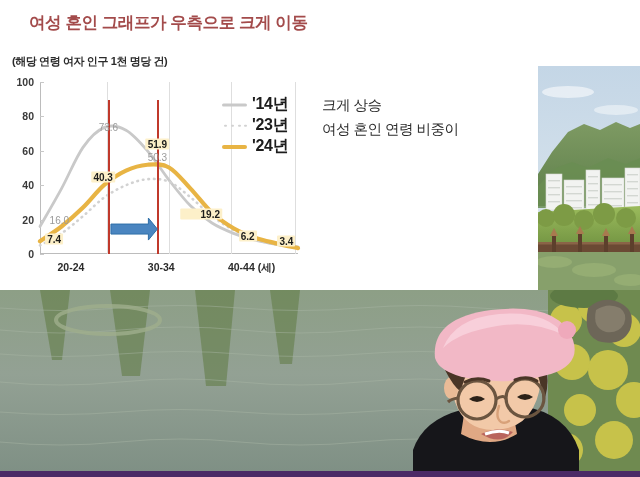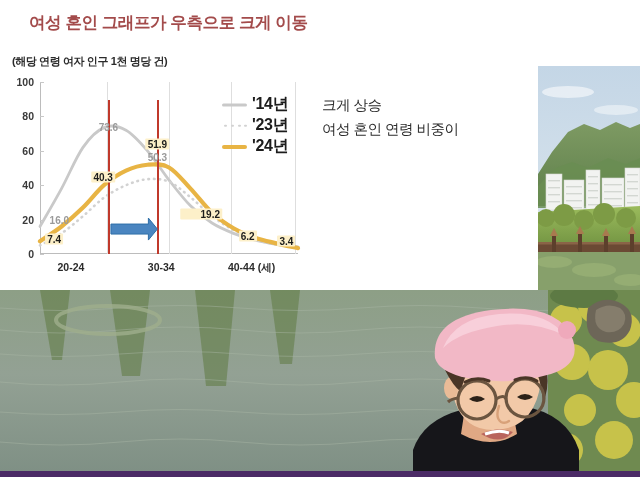--- a/index.html
+++ b/index.html
@@ -25,21 +25,21 @@
                transform:translateY(-50%);width:30px;text-align:right;}
   .ytick-mark{position:absolute;left:0;width:4px;height:1px;background:#c8c8c8;}
   .xtick-label{position:absolute;font-size:10.5px;font-weight:700;color:#2b2b2b;
                transform:translateX(-50%);white-space:nowrap;}
 
   .vline{position:absolute;width:1.4px;background:#c0392b;}
 
   
   .chip{position:absolute;font-size:10px;font-weight:700;color:#1c1c1c;background:#fdf0c9;
         padding:0px 2px;border-radius:1px;transform:translate(-50%,-50%);white-space:nowrap;}
-  .chip.plain{background:transparent;color:#9a9a9a;font-weight:700;}
+  .chip.plain{background:transparent;color:#9a9a9a;font-weight:400;}
 
   
   #legend{position:absolute;right:2px;top:22px;width:78px;}
   .legend-row{display:flex;align-items:center;height:21px;}
   .legend-swatch{width:25px;height:11px;position:relative;margin-right:5px;flex:0 0 auto;}
   .sw-line{position:absolute;left:0;right:0;top:50%;height:3.2px;transform:translateY(-50%);border-radius:2px;}
   .sw-dot{position:absolute;top:50%;width:2.6px;height:2.6px;border-radius:50%;transform:translateY(-50%);}
   .legend-label{font-size:16px;font-weight:700;color:#1c1c1c;letter-spacing:-0.3px;}
   
   #note{position:absolute;left:322px;top:93px;width:200px;font-size:14.5px;line-height:24px;

